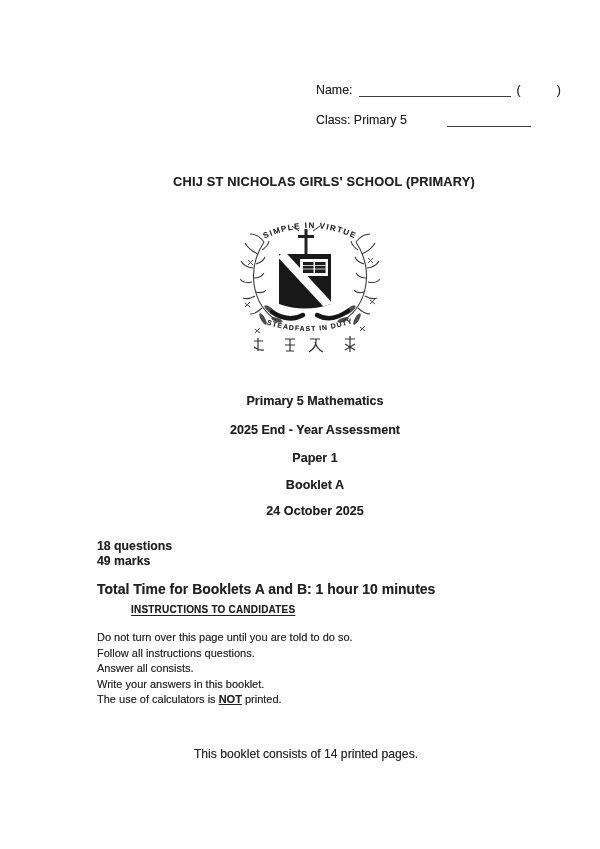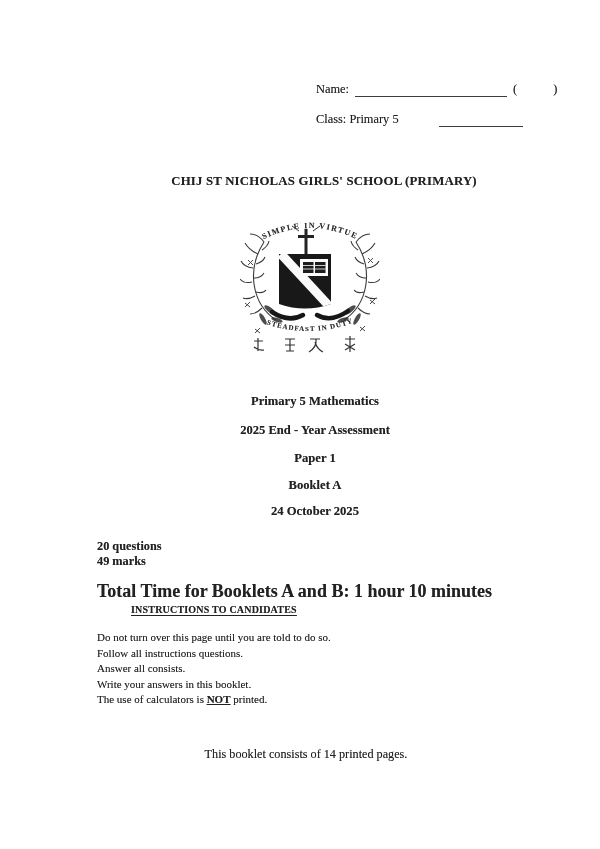--- a/index.html
+++ b/index.html
@@ -2,21 +2,21 @@
 <html><head>
 <meta charset="utf-8">
 <style>
   * { margin:0; padding:0; box-sizing:border-box; }
   html,body { background:#e8e8e8; }
   .page {
     position:relative;
     width:600px; height:849px;
     background:#ffffff;
     margin:0 auto;
-    font-family:Liberation Serif, serif;
+    font-family:Liberation Sans, sans-serif;
     color:#212121;
     overflow:hidden;
     text-shadow:0 0 0.4px rgba(40,40,40,0.45); 
   }
 
   
   .student-info { position:absolute; left:316px; top:81px; font-size:12.4px; }
   .si-row { display:flex; align-items:flex-end; gap:6px; height:16px; }
   .si-row + .si-row { margin-top:14px;gap:40px; }
   .fill-line { display:inline-block; border-bottom:1.7px solid #3d3d3d; height:13px; }
@@ -32,21 +32,21 @@
   .assessment{ top:423px; }
   .paper     { top:451px; }
   .booklet   { top:478px; }
   .date      { top:504px; }
 
   
   .crest { position:absolute; left:240px; top:210px; width:140px; height:150px; }
 
   
   .details { position:absolute; left:97px; top:539px; font-weight:bold; font-size:12.3px; line-height:14.5px; }
-  .total-time { position:absolute; left:97px; top:581px; font-weight:bold; font-size:18px; }
+  .total-time { position:absolute; left:97px; top:581px; font-weight:bold; font-size:14px; }
   .instr-heading { position:absolute; left:97px; top:604px; font-weight:bold; font-size:10px; text-decoration:underline; text-underline-offset:2px; letter-spacing:0.2px;margin-left:34px; }
   .instr-lines { position:absolute; left:97px; top:630px; font-size:11px; line-height:15.6px; }
   .not-strong { font-weight:bold; text-decoration:underline; text-underline-offset:1px;margin-top:36px; }
 
   
   .footer-note { position:absolute; left:0; width:100%; top:747px; text-align:center; font-size:12.2px; transform:translateX(6px); }
 </style>
 </head>
 <body>
 
@@ -161,21 +161,21 @@
     </g>
   </svg>
 
   <div class="center-line exam-line subject">Primary 5 Mathematics</div>
   <div class="center-line exam-line assessment">2025 End - Year Assessment</div>
   <div class="center-line exam-line paper">Paper 1</div>
   <div class="center-line exam-line booklet">Booklet A</div>
   <div class="center-line exam-line date">24 October 2025</div>
 
   <div class="details">
-    <div>20 questions</div>
+    <div>18 questions</div>
     <div>49 marks</div>
   </div>
 
   <div class="total-time">Total Time for Booklets A and B: 1 hour 10 minutes</div>
 
   <div class="instr-heading">INSTRUCTIONS TO CANDIDATES</div>
 
   <div class="instr-lines">
     <div>Do not turn over this page until you are told to do so.</div>
     <div>Follow all instructions questions.</div>

